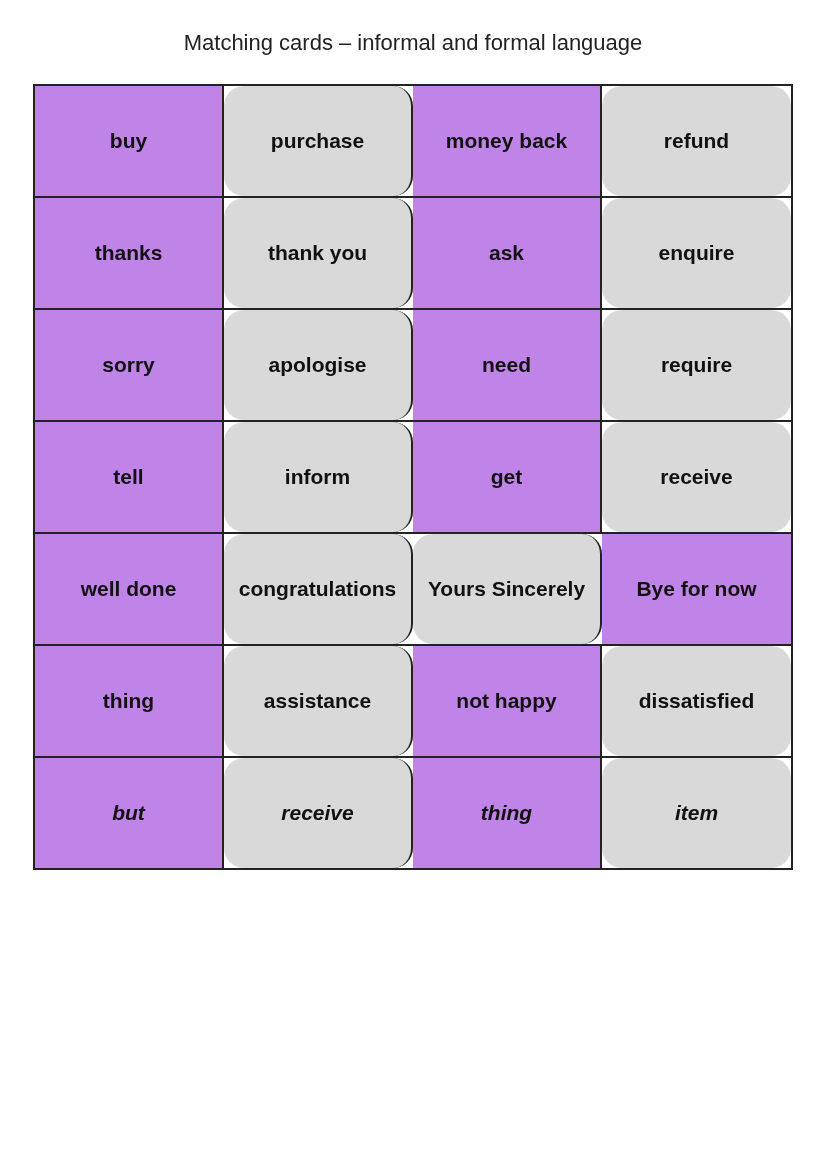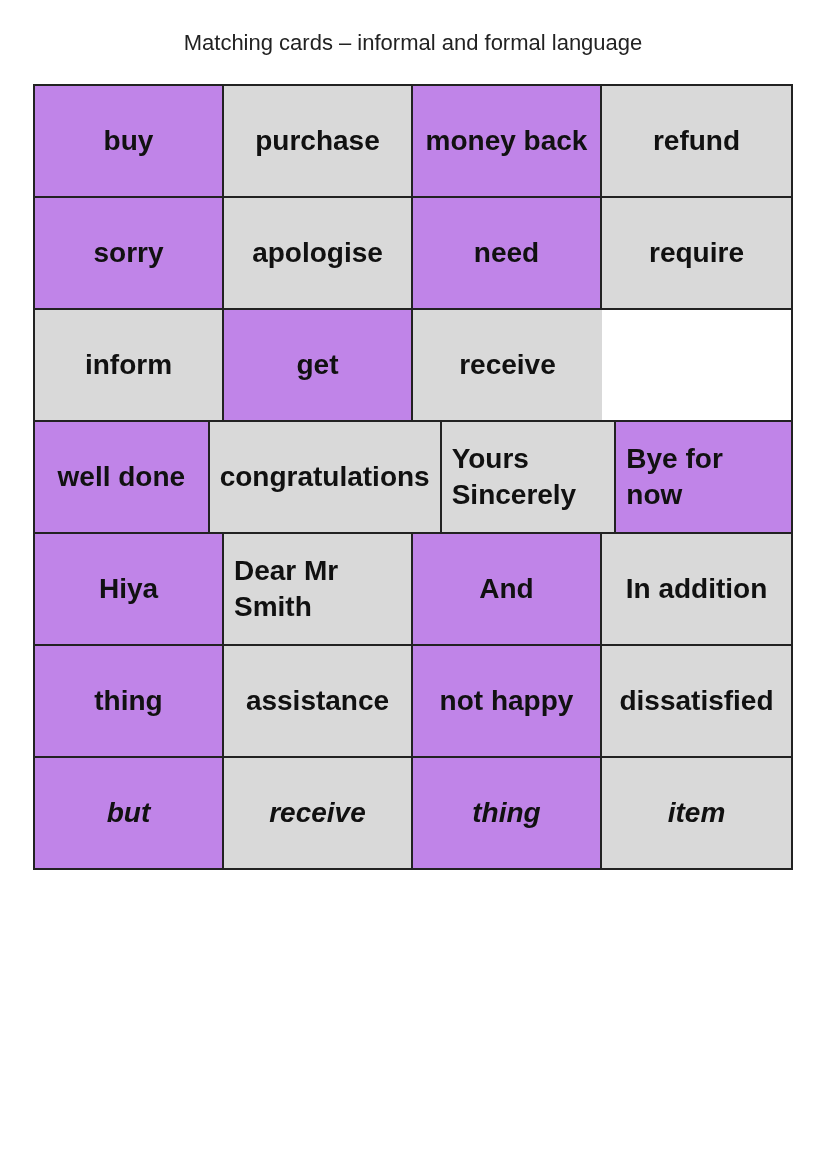--- a/index.html
+++ b/index.html
@@ -44,38 +44,39 @@
       font-style: italic;
     }
 
     .cell {
       padding: 18px 10px;
       min-height: 110px;
       display: flex;
       align-items: center;
       justify-content: center;
       text-align: left;
-      font-size: 28px;
+      font-size: 21px;
       font-family: 'Comic Sans MS', cursive, sans-serif;
       font-weight: bold;
       color: #111;
       border-right: 2.5px solid #222;
       line-height: 1.3;
     }
 
     .cell:last-child {
       border-right: none;
     }
 
     .cell.purple {
       background-color: #c084e8;
     }
 
     .cell.gray {
       background-color: #d9d9d9;
+      border-radius: 20px;
     }
 
     .grid-wrapper {
       position: relative;
       overflow: hidden;
     }
   </style>
 </head>
 <body>
 
@@ -83,41 +84,42 @@
 
 <div class="grid-wrapper">
   <div class="grid-container" id="grid-table">
   <div class="grid-row">
         <div class="cell purple">buy</div>
         <div class="cell gray">purchase</div>
         <div class="cell purple">money back</div>
         <div class="cell gray">refund</div>
       </div>
       <div class="grid-row">
+        <div class="cell purple">thanks</div>
+        <div class="cell gray">thank you</div>
+        <div class="cell purple">ask</div>
+        <div class="cell gray">enquire</div>
+      </div>
+      <div class="grid-row">
         <div class="cell purple">sorry</div>
         <div class="cell gray">apologise</div>
         <div class="cell purple">need</div>
         <div class="cell gray">require</div>
       </div>
       <div class="grid-row">
+        <div class="cell purple">tell</div>
         <div class="cell gray">inform</div>
         <div class="cell purple">get</div>
         <div class="cell gray">receive</div>
       </div>
       <div class="grid-row">
         <div class="cell purple">well done</div>
         <div class="cell gray">congratulations</div>
         <div class="cell gray">Yours Sincerely</div>
         <div class="cell purple">Bye for now</div>
-      </div>
-      <div class="grid-row">
-        <div class="cell purple">Hiya</div>
-        <div class="cell gray">Dear Mr Smith</div>
-        <div class="cell purple">And</div>
-        <div class="cell gray">In addition</div>
       </div>
       <div class="grid-row">
         <div class="cell purple">thing</div>
         <div class="cell gray">assistance</div>
         <div class="cell purple">not happy</div>
         <div class="cell gray">dissatisfied</div>
       </div>
       <div class="grid-row">
         <div class="cell purple">but</div>
         <div class="cell gray">receive</div>

